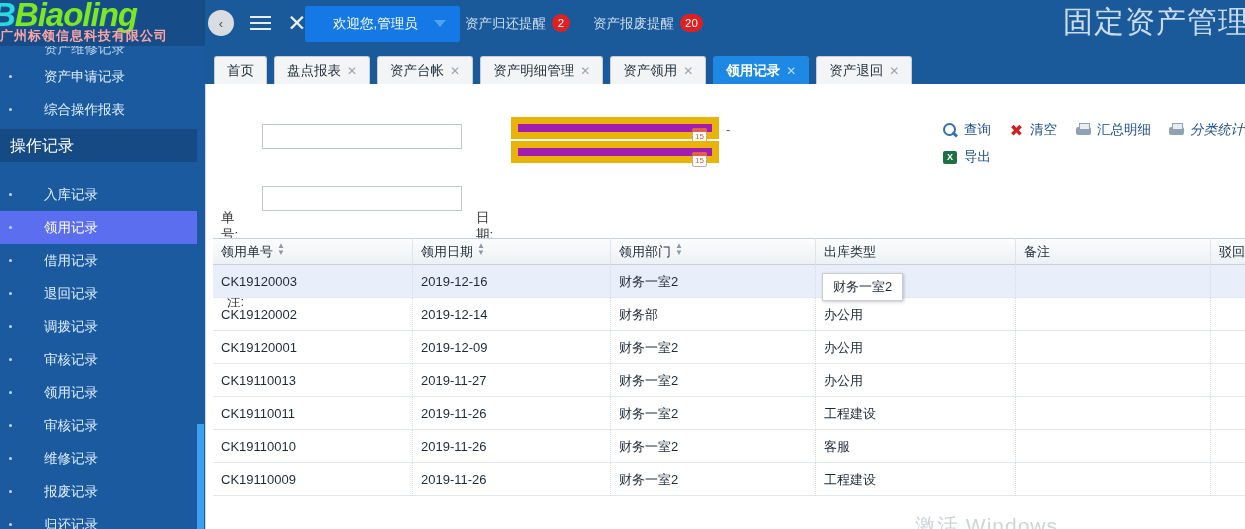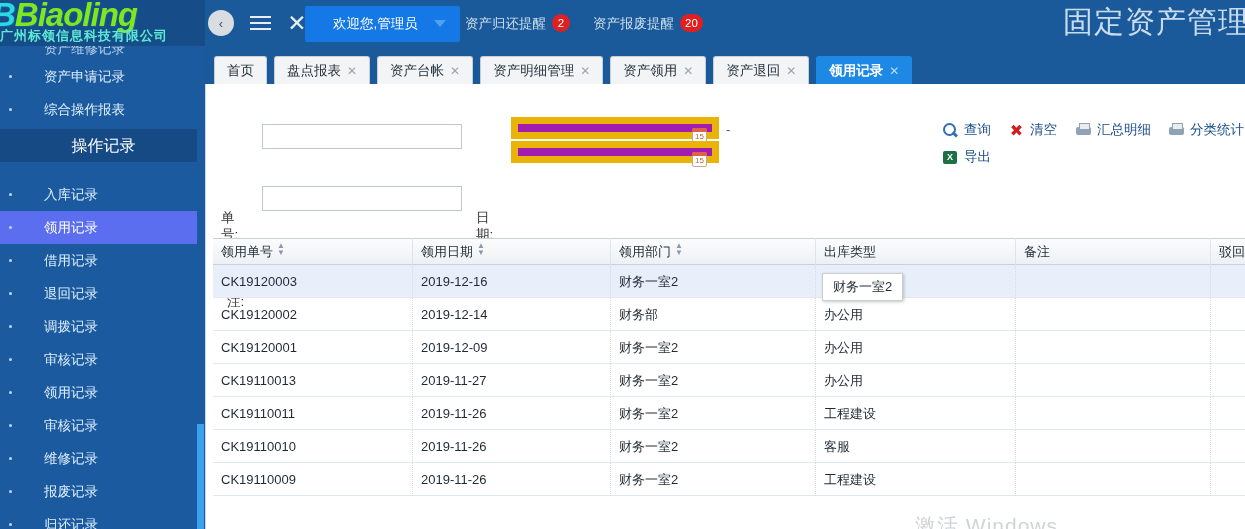--- a/index.html
+++ b/index.html
@@ -24,21 +24,21 @@
   .logo-text {
     position: absolute; left: -8px; top: -4px;
     font-size: 33px; font-weight: bold; font-style: italic;
     letter-spacing: -1px; color: #7ee81f;
     text-shadow: 1px 1px 0 #1a5a9a;
     white-space: nowrap;
   }
   .logo-text .cy { color: #27dbe0; }
   .logo-sub {
     position: absolute; left: 0px; top: 27px;
-    font-size: 13px; font-weight: bold; color: #5eead4;
+    font-size: 13px; font-weight: bold; color: #fca5a5;
     letter-spacing: 1px; white-space: nowrap;
   }
   .side-scroll-track {
     position: absolute; left: 197px; top: 0; width: 8px; height: 529px;
     background: transparent;
   }
   .side-scroll-thumb {
     position: absolute; left: 197px; top: 424px; width: 7px; height: 105px;
     background: #3ca0f0; border-radius: 0;
   }
@@ -50,21 +50,21 @@
   }
   .nav-item::before {
     content: ""; position: absolute; left: 9px; top: 15px;
     width: 3px; height: 3px; border-radius: 50%; background: #bcd8ef;
   }
   .nav-item.clip-top { height: 14px; line-height: 6px; overflow: hidden; color: #b9d4ec; }
   .nav-item.active { background: #5b6ef0; color: #ffffff; }
   .nav-section {
     height: 33px; line-height: 33px; background: #154a84;
     color: #ffffff; font-size: 16px; padding-left: 10px;
-    margin-top: 3px; white-space: nowrap; text-align: center;
+    margin-top: 3px; white-space: nowrap;
   }
   .nav-gap { height: 16px; }
 
   
   .topbar {
     position: absolute; left: 205px; top: 0; width: 1040px; height: 46px;
     background: #1a5a9a;
   }
   .topbar-left { position: absolute; left: 0; top: 0; height: 46px; display: flex; align-items: center; }
   .collapse-btn {
@@ -285,22 +285,22 @@
     <div class="app-title">固定资产管理</div>
   </div>
 
   <div class="tabbar">
     <div class="tabs">
       <div class="tab"><span>首页</span></div>
       <div class="tab"><span>盘点报表</span><span class="tclose">✕</span></div>
       <div class="tab"><span>资产台帐</span><span class="tclose">✕</span></div>
       <div class="tab"><span>资产明细管理</span><span class="tclose">✕</span></div>
       <div class="tab"><span>资产领用</span><span class="tclose">✕</span></div>
+      <div class="tab active"><span>领用记录</span><span class="tclose">✕</span></div>
       <div class="tab"><span>资产退回</span><span class="tclose">✕</span></div>
-      <div class="tab active"><span>领用记录</span><span class="tclose">✕</span></div>
     </div>
   </div>
 
   <div class="content">
 
     <div class="form-area">
       <div class="lbl" style="left:15px; top:125px;">单 号:</div>
       <div class="txtinput" style="left:56px; top:40px; width:200px; height:25px;"></div>
 
       <div class="lbl" style="left:270px; top:125px;">日 期:</div>
@@ -320,21 +320,21 @@
         <span>查询</span>
       </div>
       <div class="act" style="left:802px; top:37px;">
         <span class="glyph ico-clear">✖</span>
         <span>清空</span>
       </div>
       <div class="act" style="left:869px; top:37px;">
         <span class="glyph ico-print"></span>
         <span>汇总明细</span>
       </div>
-      <div class="act" style="left:962px; top:37px;">
+      <div class="act" style="left:962px; top:37px;font-style:italic;">
         <span class="glyph ico-print"></span>
         <span>分类统计</span>
       </div>
       <div class="act" style="left:736px; top:64px;">
         <span class="glyph ico-excel"></span>
         <span>导出</span>
       </div>
     </div>
 
     <div class="grid">

